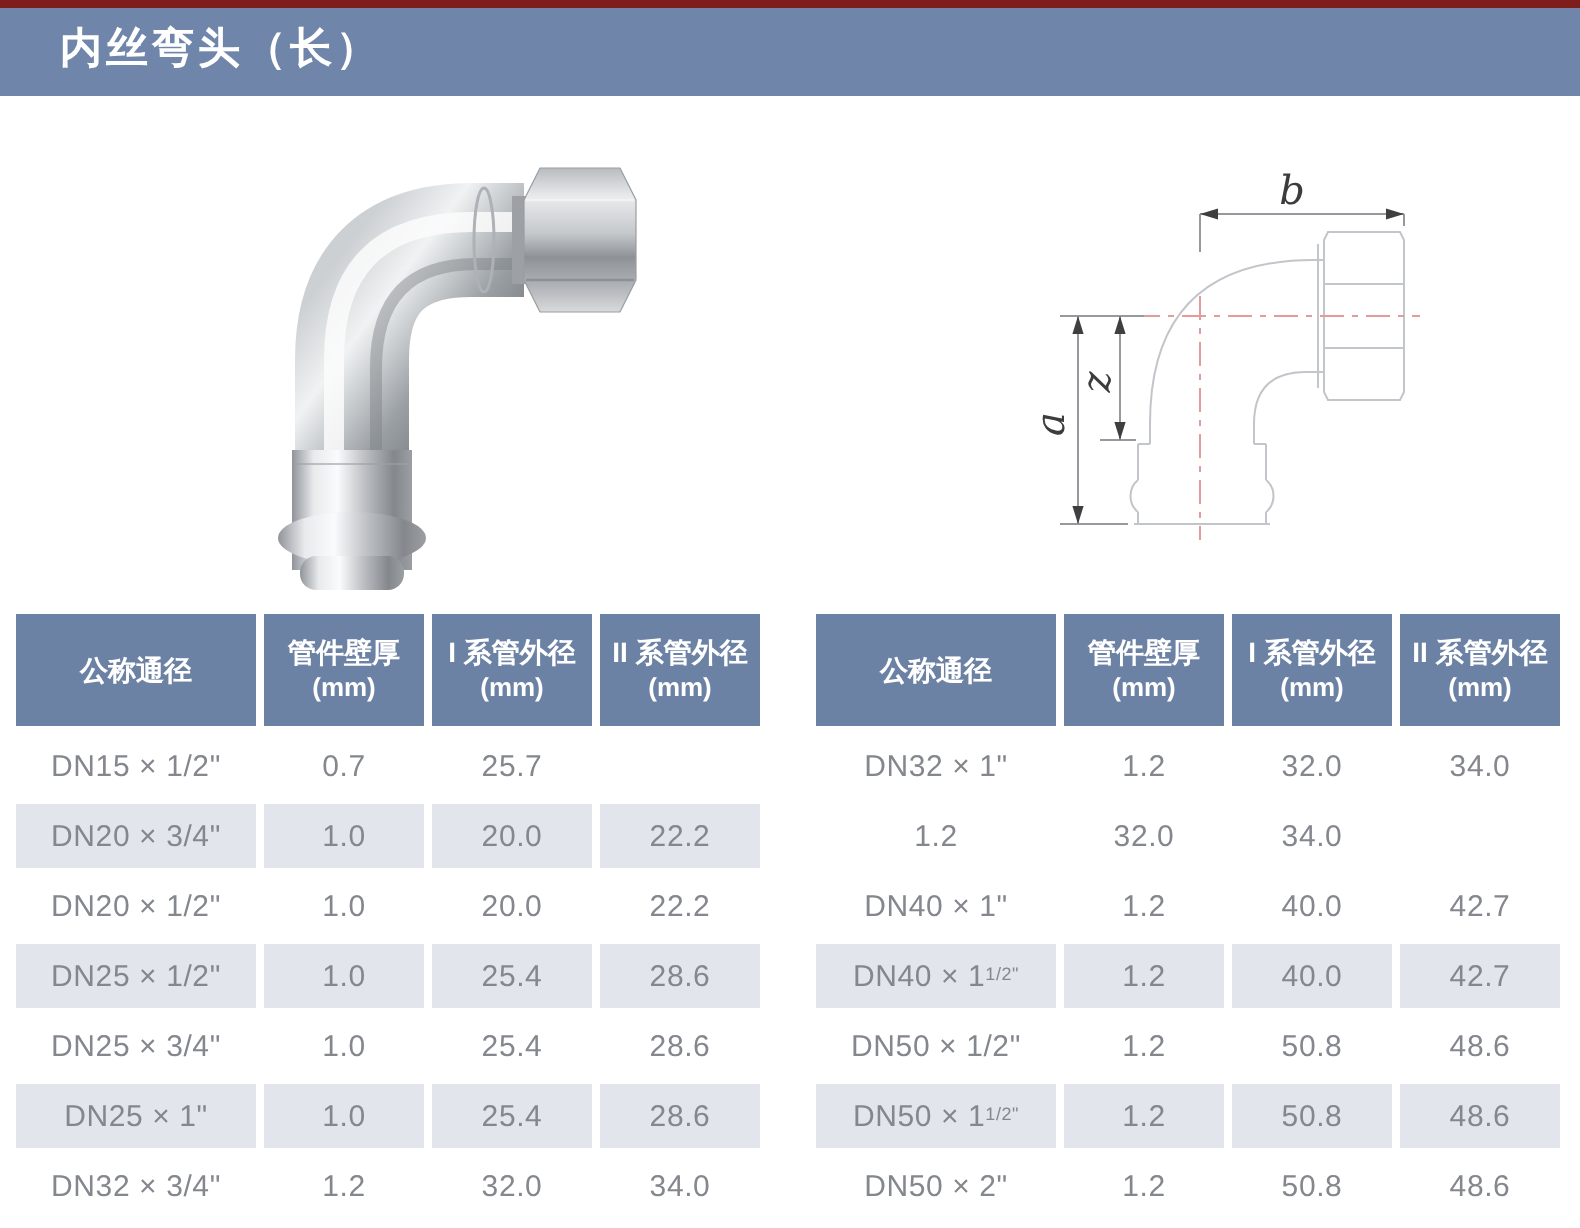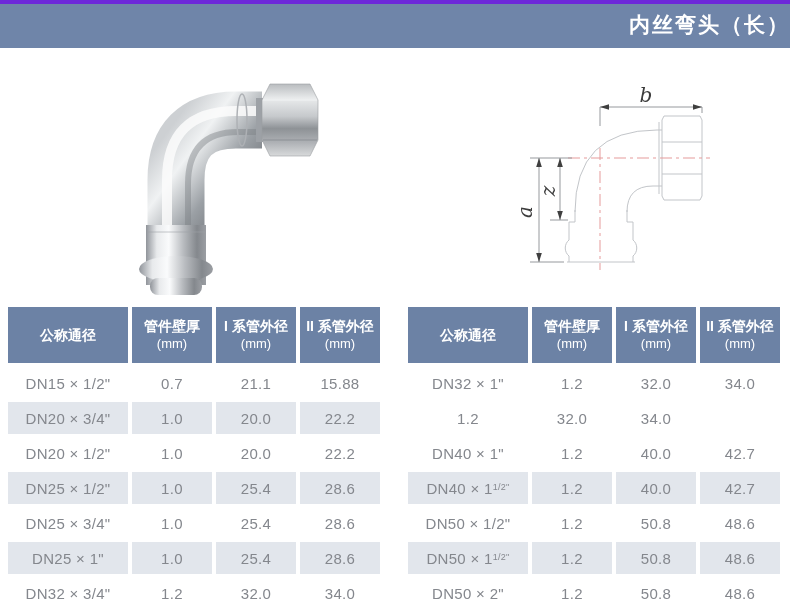--- a/index.html
+++ b/index.html
@@ -3,40 +3,40 @@
 <meta charset="utf-8">
 <style>
   html,body{margin:0;padding:0;}
   body{
     width:790px;height:614px;position:relative;overflow:hidden;
     background:#ffffff;font-family:"Liberation Sans","DejaVu Sans",sans-serif;
   }
   
   .title-bar{
     position:absolute;left:0;top:0;width:790px;height:48px;
-    background:#6f85a9;border-top:4px solid #6d28d9;box-sizing:border-box;text-align:right;
+    background:#6f85a9;border-top:4px solid #7f1d1d;box-sizing:border-box;
   }
   .title-bar .page-title{
     color:#ffffff;font-size:21px;font-weight:bold;letter-spacing:2px;
     line-height:42px;padding-left:30px;
   }
   
   .photo-wrap{position:absolute;left:120px;top:62px;width:250px;height:245px;}
   .drawing-wrap{position:absolute;left:480px;top:60px;width:310px;height:250px;}
   
   .spec-table{position:absolute;top:307px;width:372px;}
   .spec-table.left{left:8px;}
   .spec-table.right{left:408px;}
   .thead{display:grid;grid-template-columns:120px 80px 80px 80px;column-gap:4px;height:56px;}
   .th{
     background:#6c82a5;color:#ffffff;font-weight:bold;font-size:14px;
     display:flex;flex-direction:column;justify-content:center;align-items:center;
     text-align:center;line-height:1.3;
   }
-  .th .unit{font-size:13px;font-weight:normal;}
+  .th .unit{font-size:13px;font-weight:bold;}
   .tbody{margin-top:4px;display:flex;flex-direction:column;gap:3px;}
   .trow{display:grid;grid-template-columns:120px 80px 80px 80px;column-gap:4px;height:32px;}
   .td{
     display:flex;justify-content:center;align-items:center;
     color:#84878d;font-size:15px;letter-spacing:0.3px;
   }
   .trow.shaded .td{background:#e2e6ec;}
   .td sup{font-size:9px;position:relative;top:-1px;line-height:0;}
   
   .dim-label{font-family:"DejaVu Serif","Liberation Serif",serif;font-style:italic;}
@@ -166,22 +166,21 @@
       </div>
       <div class="th">
         <div>II 系管外径</div>
         <div class="unit">(mm)</div>
       </div>
     </div>
   <div class="tbody">
       <div class="trow">
         <div class="td">DN15 × 1/2"</div>
         <div class="td">0.7</div>
-        <div class="td">21.1</div>
-        <div class="td">15.88</div>
+        <div class="td">25.7</div>
       </div>
       <div class="trow shaded">
         <div class="td">DN20 × 3/4"</div>
         <div class="td">1.0</div>
         <div class="td">20.0</div>
         <div class="td">22.2</div>
       </div>
       <div class="trow">
         <div class="td">DN20 × 1/2"</div>
         <div class="td">1.0</div>

